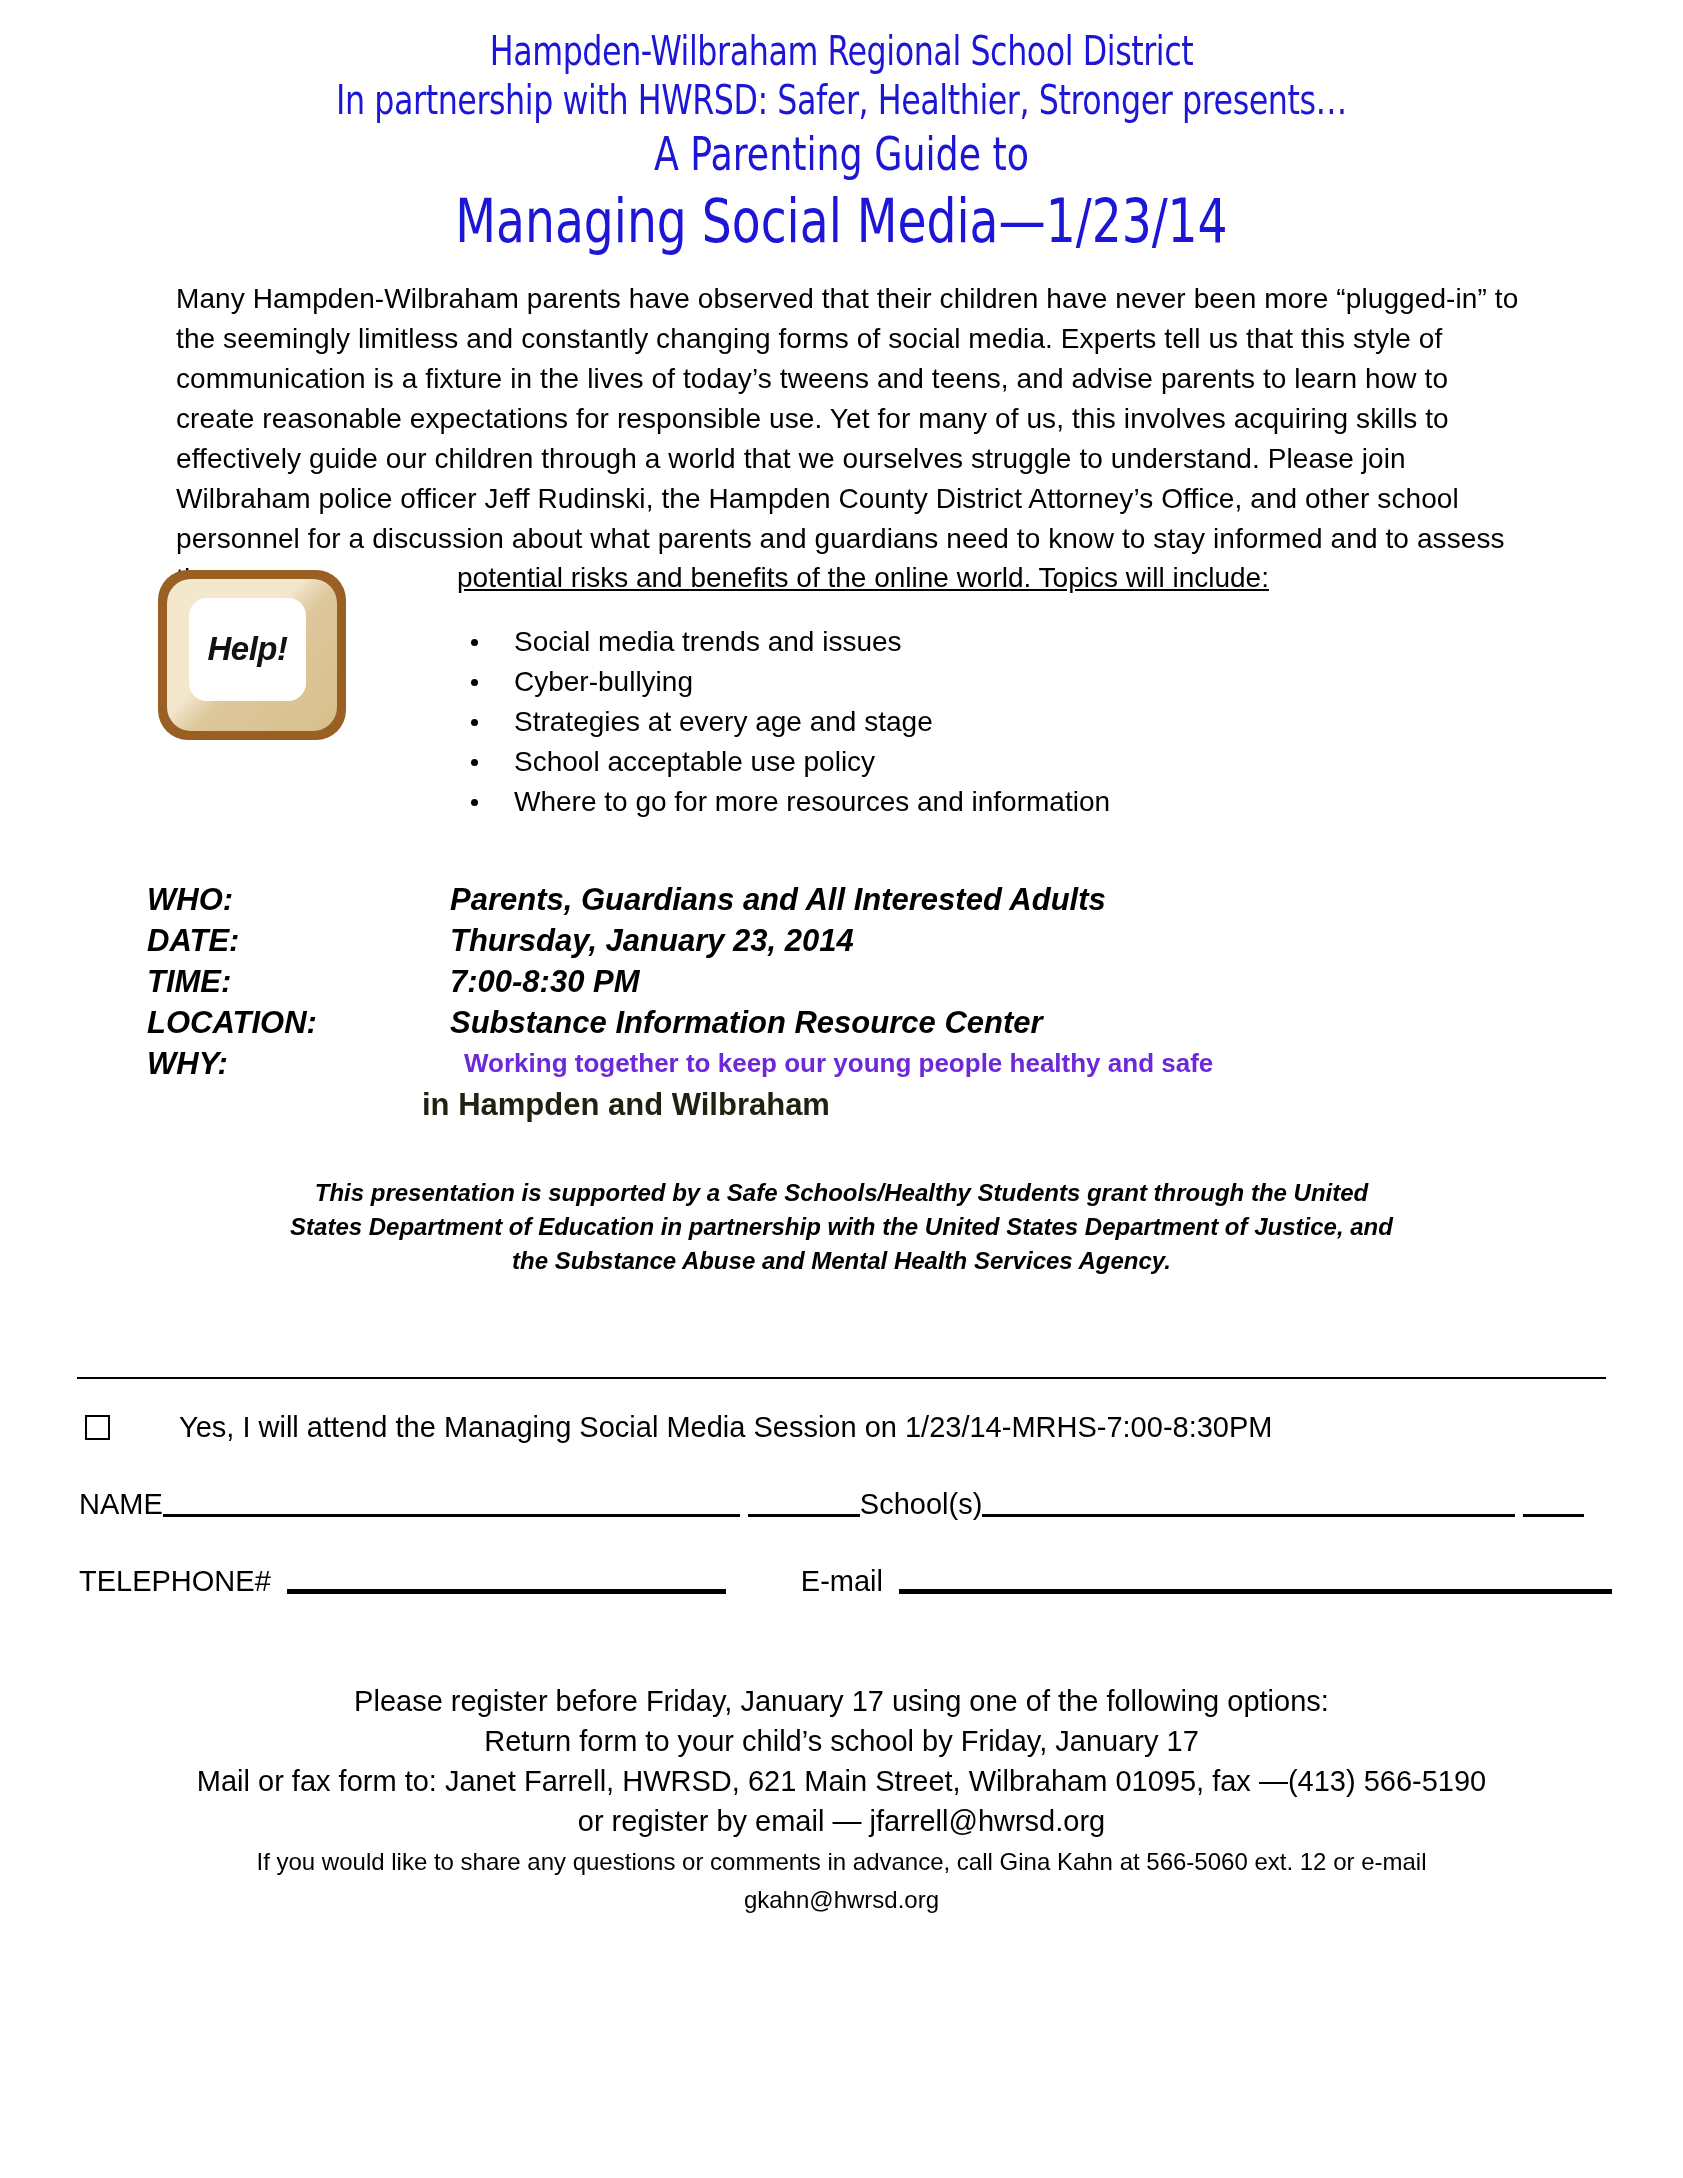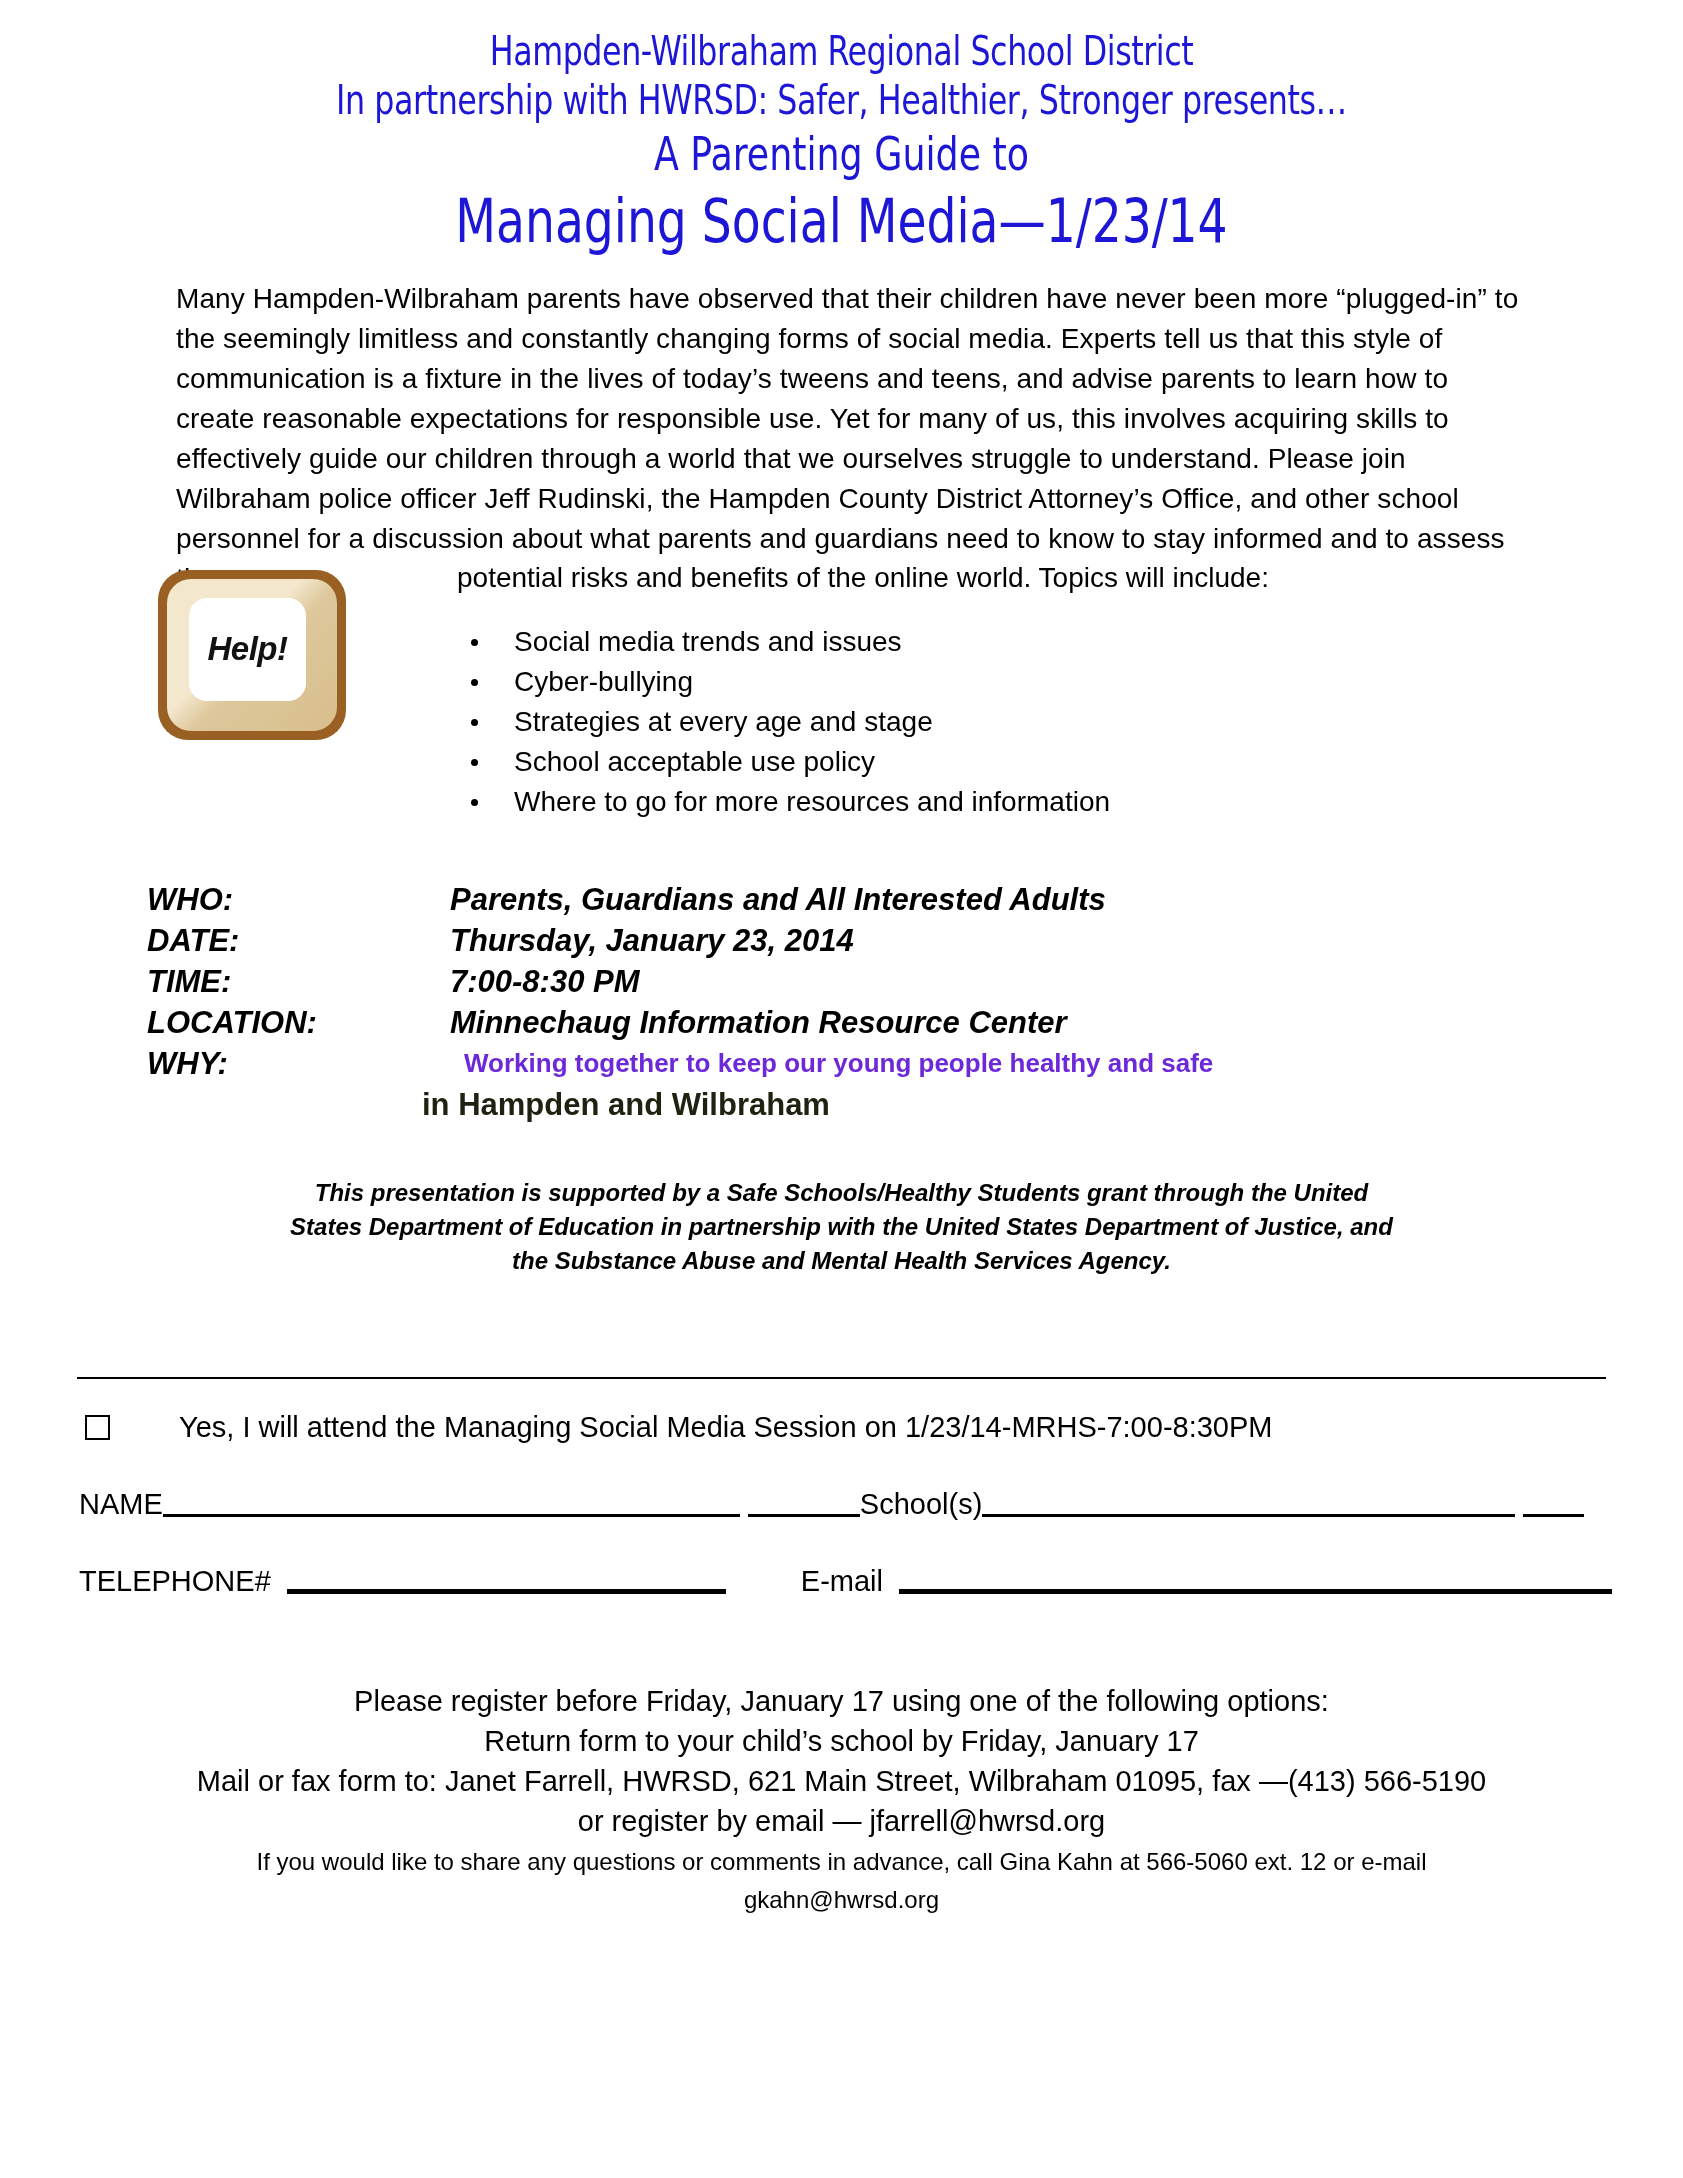--- a/index.html
+++ b/index.html
@@ -291,21 +291,21 @@
 
   <div class="mid-row">
 
     <div class="helpkey">
       <div class="outer"></div>
       <div class="bevel"></div>
       <div class="face"></div>
       <div class="label">Help!</div>
     </div>
 
-    <div style="padding-left:299px; font-size:28px; line-height:40px;">potential risks and benefits of the online world.  Topics will include:</div>
+    <div style="padding-left:299px; font-size:28px; line-height:40px;text-decoration:underline;">potential risks and benefits of the online world.  Topics will include:</div>
 
     <ul class="bullets">
       <li>
         <span class="dot"></span>
         <span>Social media trends and issues</span>
       </li>
       <li>
         <span class="dot"></span>
         <span>Cyber-bullying</span>
       </li>
@@ -332,21 +332,21 @@
     <div class="drow">
       <div class="dlabel">DATE:</div>
       <div class="dvalue">Thursday, January 23, 2014</div>
     </div>
     <div class="drow">
       <div class="dlabel">TIME:</div>
       <div class="dvalue">7:00-8:30 PM</div>
     </div>
     <div class="drow">
       <div class="dlabel">LOCATION:</div>
-      <div class="dvalue">Minnechaug Information Resource Center</div>
+      <div class="dvalue">Substance Information Resource Center</div>
     </div>
     <div class="drow">
       <div class="dlabel">WHY:</div>
       <div class="dvalue why">Working together to keep our young people healthy and safe</div>
     </div>
     <div class="why-second">in Hampden and Wilbraham</div>
   </div>
 
   <div class="grant">
     <div>This presentation is supported by a Safe Schools/Healthy Students grant through the United</div>

